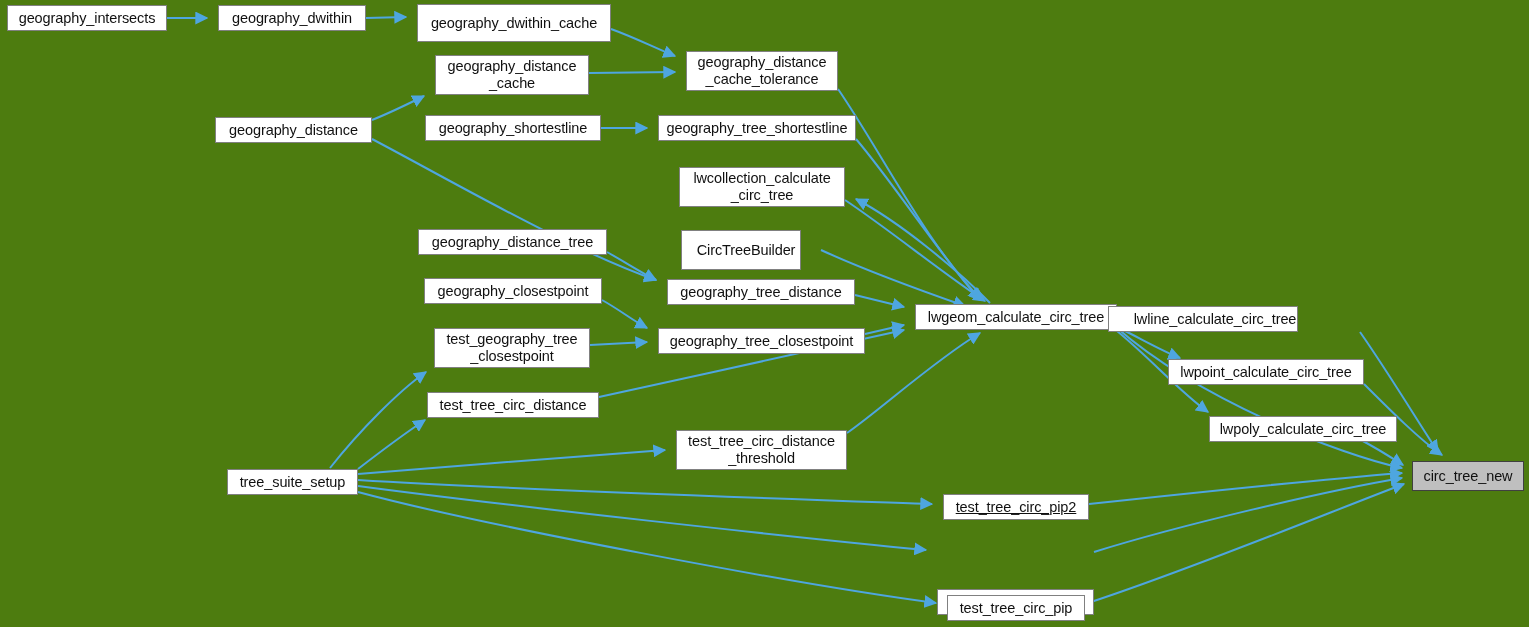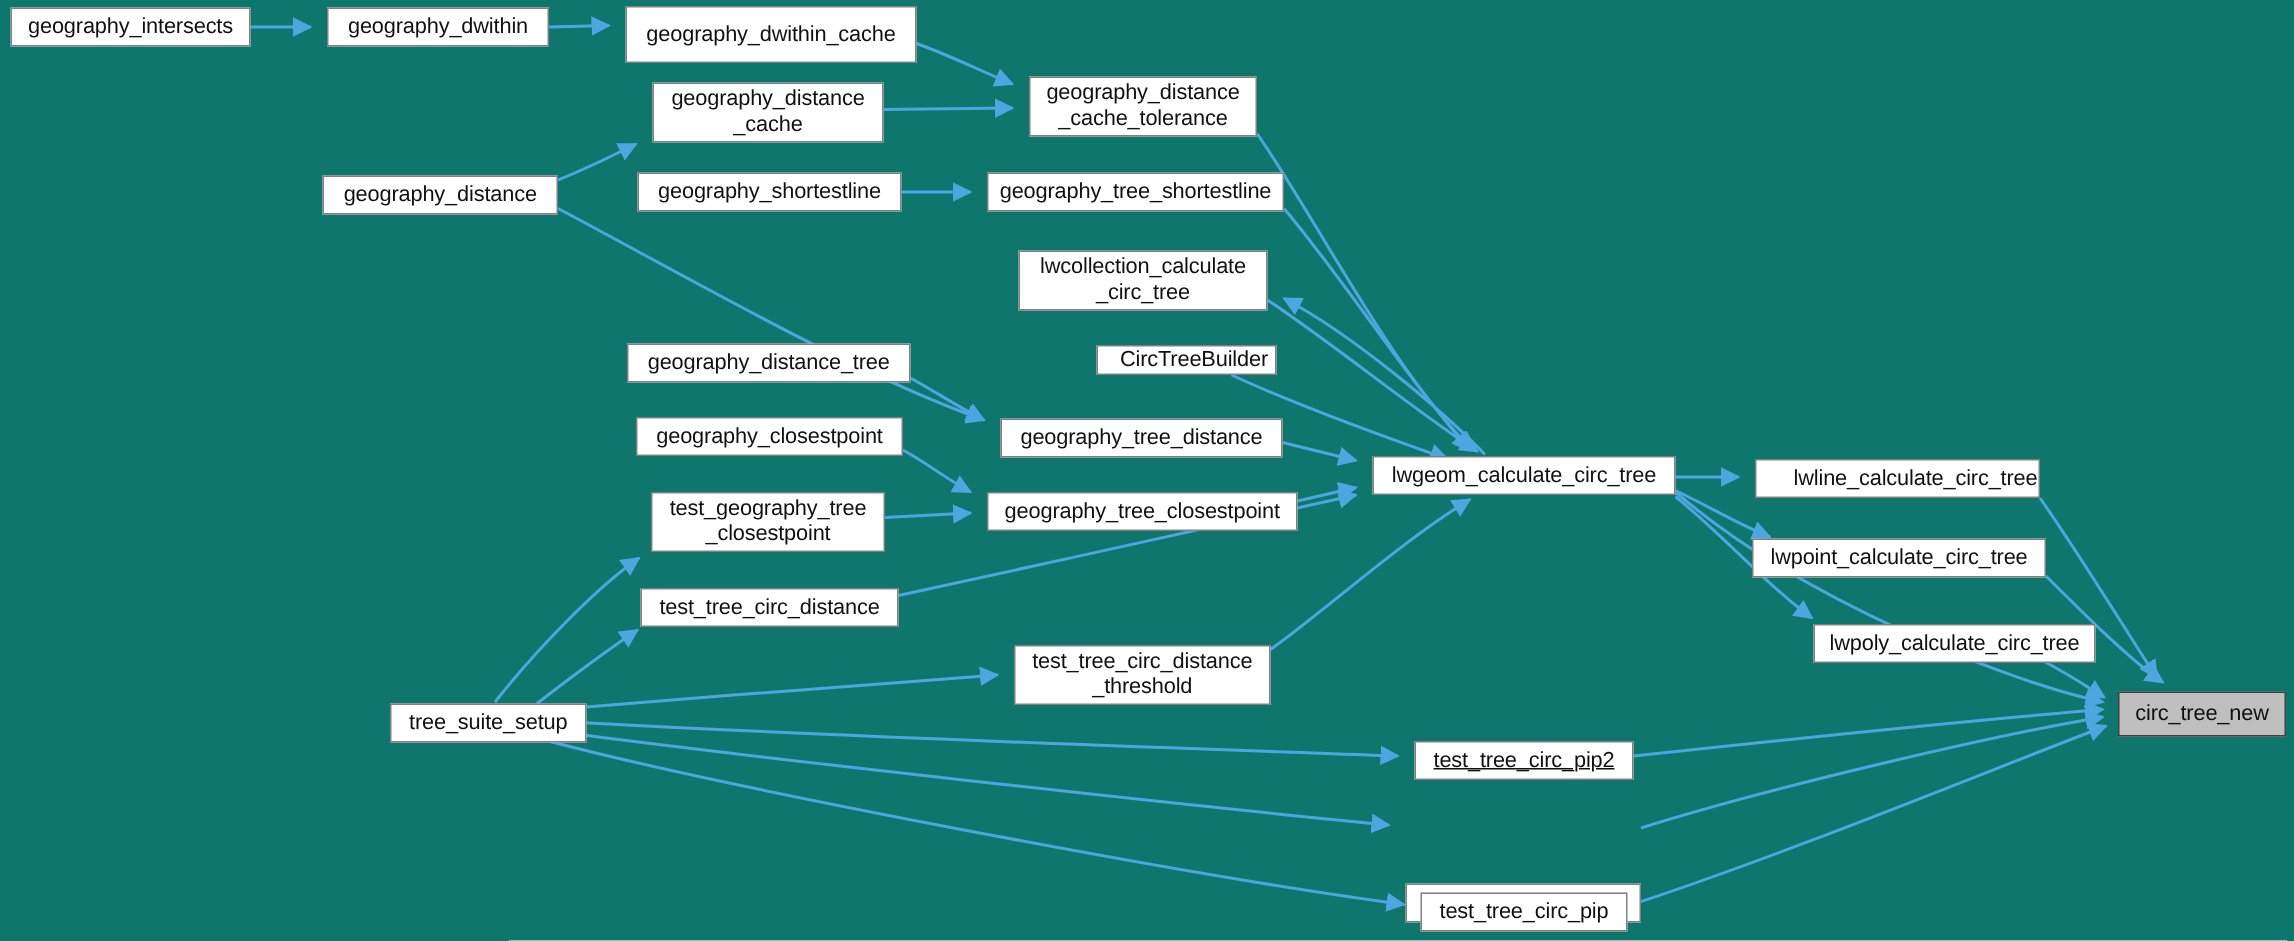--- a/index.html
+++ b/index.html
@@ -4,21 +4,21 @@
 <style>
   html, body {
     margin: 0;
     padding: 0;
     background: #ffffff;
   }
   #graph-root {
     position: relative;
     width: 1529px;
     height: 627px;
-    background: #0f766e;
+    background: #4d7c0f;
     font-family: "Liberation Sans", "DejaVu Sans", sans-serif;
     overflow: hidden;
   }
   svg#edge-layer {
     position: absolute;
     left: 0;
     top: 0;
     width: 1529px;
     height: 627px;
   }
@@ -104,33 +104,33 @@
       <div class="node" style="left: 435px; top: 55px; width: 154px; height: 40px;"><span class="nlabel">geography_distance
 _cache</span></div>
       <div class="node" style="left: 686px; top: 51px; width: 152px; height: 40px;"><span class="nlabel">geography_distance
 _cache_tolerance</span></div>
       <div class="node" style="left: 215px; top: 117px; width: 157px; height: 26px;"><span class="nlabel">geography_distance</span></div>
       <div class="node" style="left: 425px; top: 115px; width: 176px; height: 26px;"><span class="nlabel">geography_shortestline</span></div>
       <div class="node" style="left: 658px; top: 115px; width: 198px; height: 26px;"><span class="nlabel">geography_tree_shortestline</span></div>
       <div class="node" style="left: 679px; top: 167px; width: 166px; height: 40px;"><span class="nlabel">lwcollection_calculate
 _circ_tree</span></div>
       <div class="node" style="left: 418px; top: 229px; width: 189px; height: 26px; text-align: right;"><span class="nlabel">geography_distance_tree</span></div>
-      <div class="node" style="left: 731px; top: 230px; width: 120px; height: 20px; padding-left: 10px;"><span class="nlabel">CircTreeBuilder</span></div>
+      <div class="node" style="left: 681px; top: 230px; width: 120px; height: 40px; padding-left: 10px;"><span class="nlabel">CircTreeBuilder</span></div>
       <div class="node" style="left: 424px; top: 278px; width: 178px; height: 26px;"><span class="nlabel">geography_closestpoint</span></div>
       <div class="node" style="left: 667px; top: 279px; width: 188px; height: 26px;"><span class="nlabel">geography_tree_distance</span></div>
       <div class="node" style="left: 915px; top: 304px; width: 202px; height: 26px;"><span class="nlabel">lwgeom_calculate_circ_tree</span></div>
-      <div class="node" style="left: 1170px; top: 306px; width: 190px; height: 26px; padding-left: 24px;"><span class="nlabel">lwline_calculate_circ_tree</span></div>
+      <div class="node" style="left: 1108px; top: 306px; width: 190px; height: 26px; padding-left: 24px;"><span class="nlabel">lwline_calculate_circ_tree</span></div>
       <div class="node" style="left: 434px; top: 328px; width: 156px; height: 40px;"><span class="nlabel">test_geography_tree
 _closestpoint</span></div>
       <div class="node" style="left: 658px; top: 328px; width: 207px; height: 26px;"><span class="nlabel">geography_tree_closestpoint</span></div>
       <div class="node" style="left: 1168px; top: 359px; width: 196px; height: 26px;"><span class="nlabel">lwpoint_calculate_circ_tree</span></div>
       <div class="node" style="left: 427px; top: 392px; width: 172px; height: 26px;"><span class="nlabel">test_tree_circ_distance</span></div>
       <div class="node" style="left: 1209px; top: 416px; width: 188px; height: 26px;"><span class="nlabel">lwpoly_calculate_circ_tree</span></div>
       <div class="node" style="left: 676px; top: 430px; width: 171px; height: 40px;"><span class="nlabel">test_tree_circ_distance
 _threshold</span></div>
       <div class="node highlight" style="left: 1412px; top: 461px; width: 112px; height: 30px;"><span class="nlabel">circ_tree_new</span></div>
-      <div class="node" style="left: 227px; top: 469px; width: 131px; height: 26px; margin-left: 33px;"><span class="nlabel">tree_suite_setup</span></div>
+      <div class="node" style="left: 227px; top: 469px; width: 131px; height: 26px;"><span class="nlabel">tree_suite_setup</span></div>
       <div class="node" style="left: 943px; top: 494px; width: 146px; height: 26px; text-decoration: underline;"><span class="nlabel">test_tree_circ_pip2</span></div>
       <div class="node" style="left: 937px; top: 545px; width: 157px; height: 26px; margin-top: 44px;"><span class="nlabel">test_tree_circ_create</span></div>
       <div class="node" style="left: 947px; top: 595px; width: 138px; height: 26px;"><span class="nlabel">test_tree_circ_pip</span></div>
     </div>
 
 </div>
 
 </body></html>

